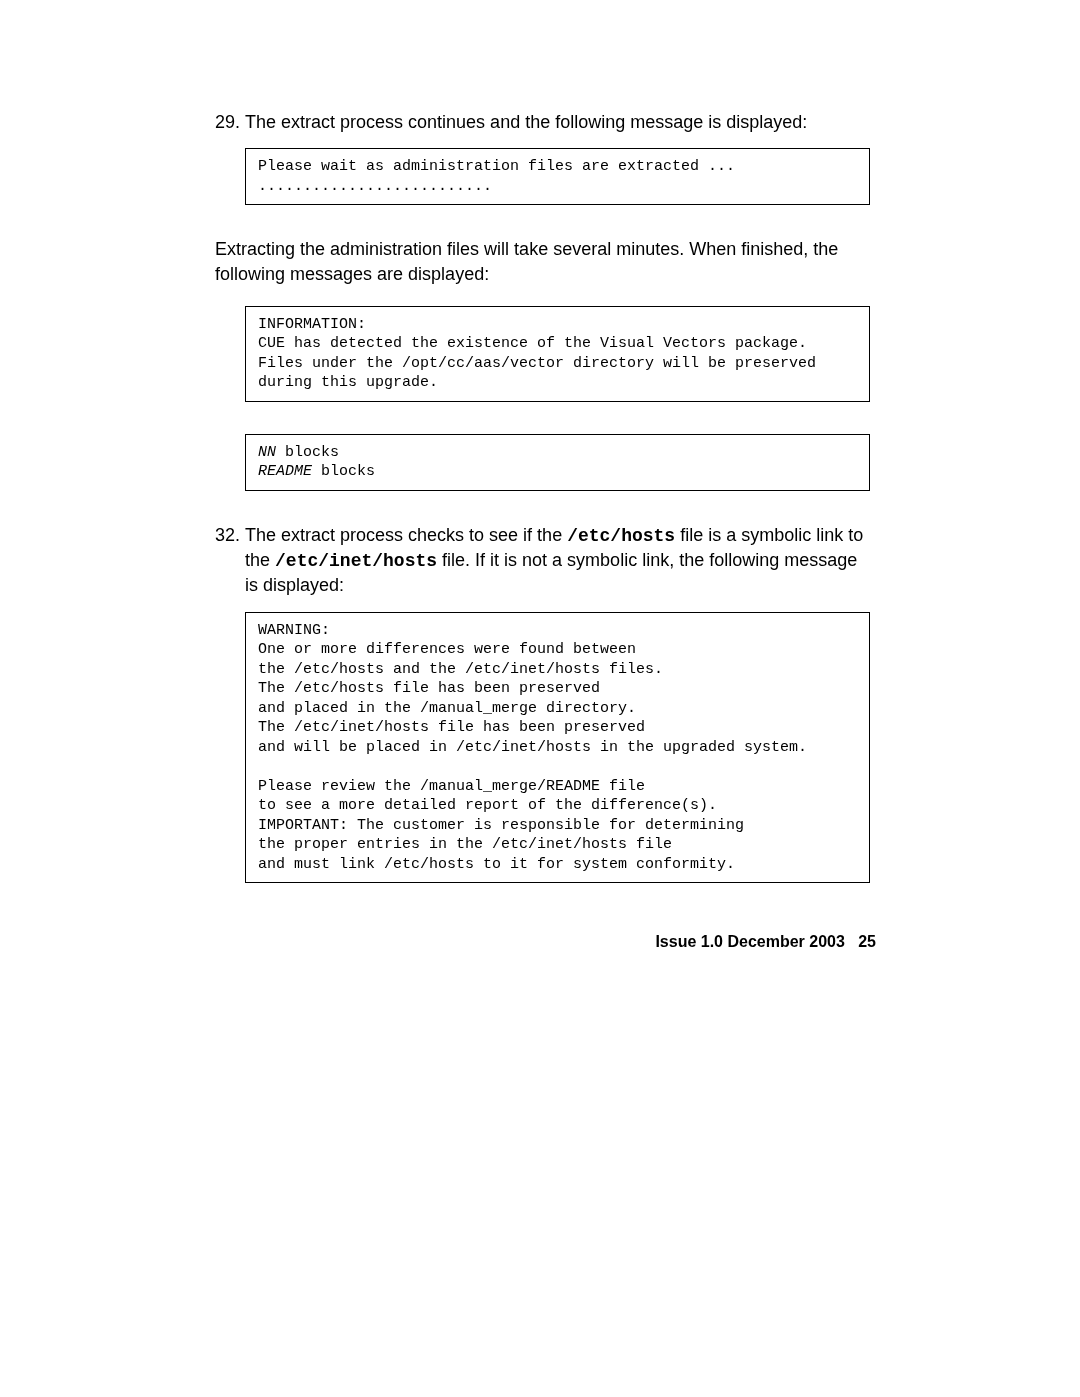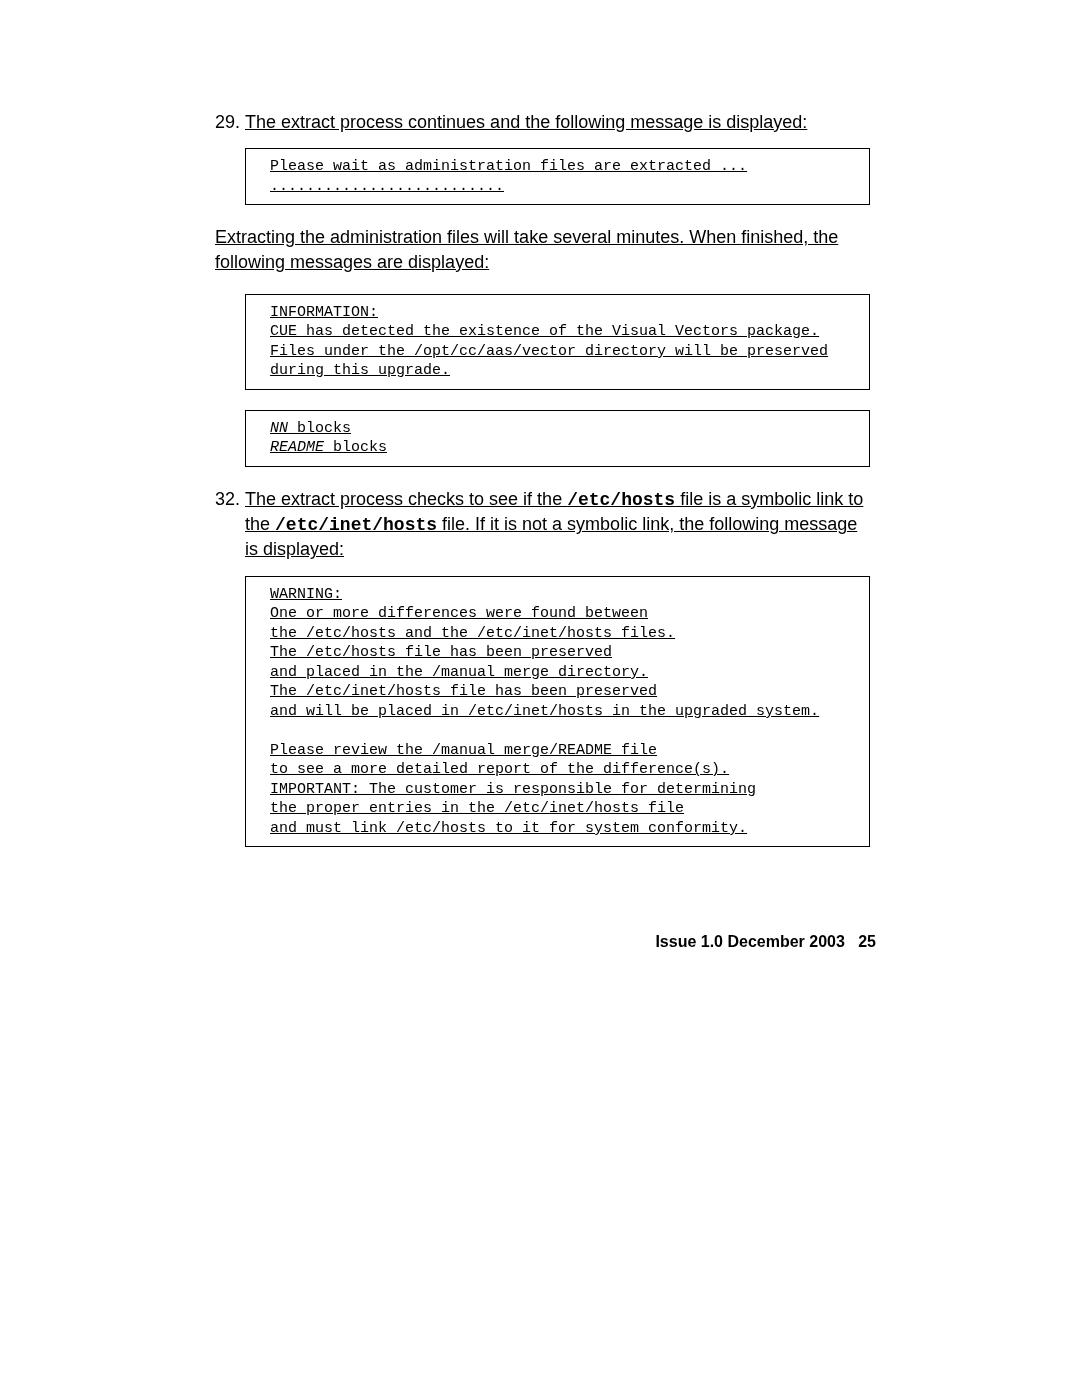--- a/index.html
+++ b/index.html
@@ -9,21 +9,20 @@
     width: 1080px;
     font-family: Arial, Helvetica, sans-serif;
     color: #000;
   }
   .page {
     width: 1080px;
     height: 1021px;
     position: relative;
     box-sizing: border-box;
     padding: 110px 210px 0 215px;
-    text-decoration: underline;
   }
   .step-block {
     margin-bottom: 20px;
   }
   .step-text {
     position: relative;
     padding-left: 30px;
     font-size: 18px;
     line-height: 1.35;
   }
@@ -35,23 +34,23 @@
   }
   .sub-text {
     font-size: 18px;
     line-height: 1.35;
     margin-top: 14px;
     margin-bottom: 14px;
   }
   .code-box {
     margin-left: 30px;
     border: 1px solid #000;
-    padding: 8px 24px;
+    padding: 8px 12px;
     margin-top: 14px;
-    margin-bottom: 20px;
+    margin-bottom: 32px;
     font-family: "Courier New", Courier, monospace;
     font-size: 15px;
     line-height: 1.3;
     white-space: pre-wrap;
     box-sizing: border-box;
   }
   .mono-inline {
     font-family: "Courier New", Courier, monospace;
     font-weight: bold;
   }

